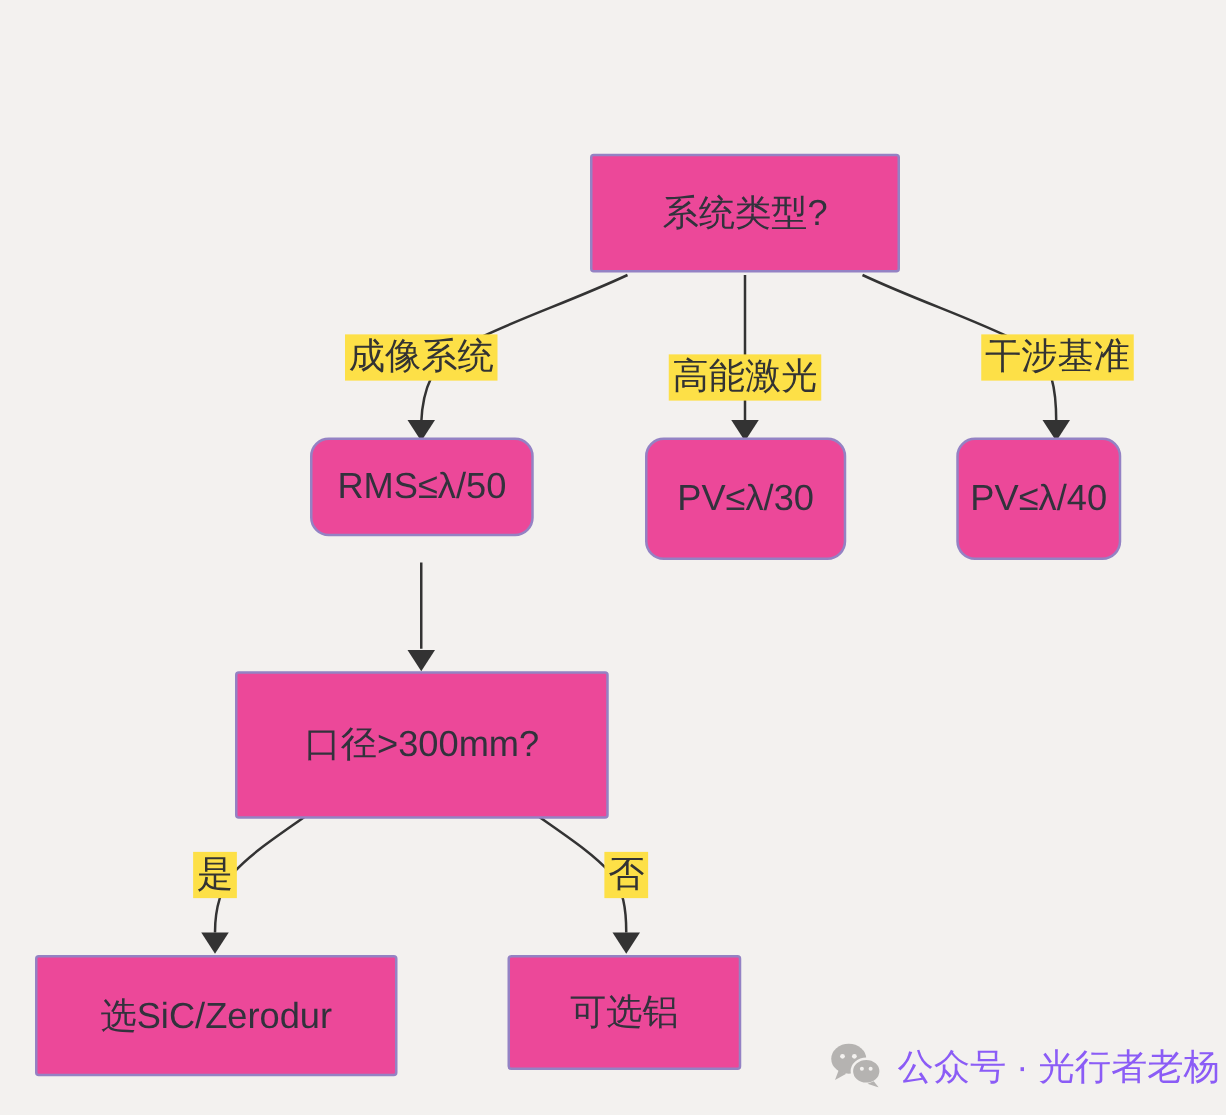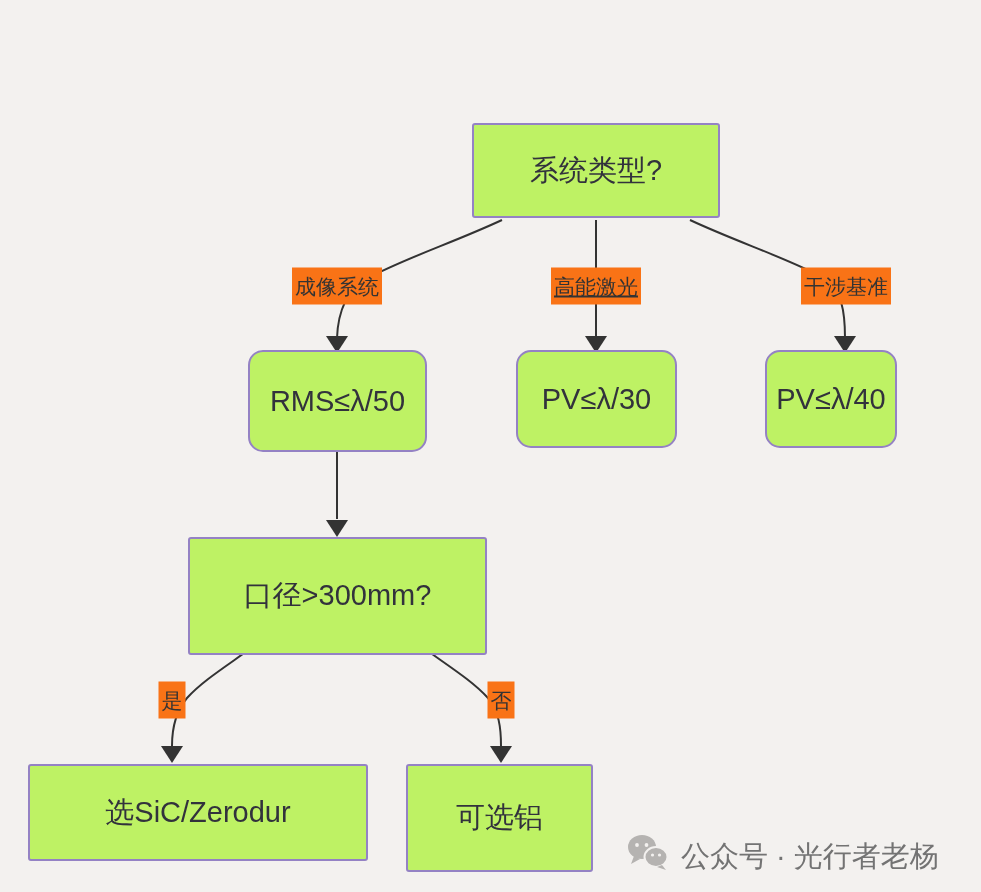--- a/index.html
+++ b/index.html
@@ -16,64 +16,64 @@
   }
   .edges {
     position:absolute;
     left:0; top:0;
     width:981px; height:892px;
     z-index:1;
   }
   .node {
     position:absolute;
     box-sizing:border-box;
-    background:#bef264;
+    background:#ec4899;
     border:2px solid #9482c4;
     border-radius:3px;
     display:flex;
     align-items:center;
     justify-content:center;
     font-size:29px;
     color:#32323c;
     z-index:2;
     white-space:nowrap;
   }
   .node.rounded { border-radius:15px; }
   #n-root     { left:472px; top:123px; width:248px; height:95px; }
-  #n-rms      { left:248px; top:350px; width:179px; height:102px;text-align:center; }
+  #n-rms      { left:248px; top:350px; width:179px; height:79px;text-align:center; }
   #n-pv30     { left:516px; top:350px; width:161px; height:98px; }
   #n-pv40     { left:765px; top:350px; width:132px; height:98px; }
   #n-aperture { left:188px; top:537px; width:299px; height:118px; }
-  #n-sic      { left:28px;  top:764px; width:340px; height:97px; }
-  #n-alu      { left:406px; top:764px; width:187px; height:108px; }
+  #n-sic      { left:28px;  top:764px; width:290px; height:97px; }
+  #n-alu      { left:406px; top:764px; width:187px; height:92px; }
 
   .edge-label {
     position:absolute;
     transform:translate(-50%,-50%);
-    background:#f97316;
+    background:#fde047;
     color:#333333;
-    font-size:21px;
+    font-size:29px;
     line-height:37px;
     padding:0 3px;
     white-space:nowrap;
     z-index:3;
   }
   #el-imaging { left:337px; top:286px; }
-  #el-laser   { left:596px; top:286px;text-decoration:underline; }
+  #el-laser   { left:596px; top:302px; }
   #el-interf  { left:846px; top:286px; }
   #el-yes     { left:172px; top:700px; }
   #el-no      { left:501px; top:700px; }
 
   .watermark {
     position:absolute;
-    left:627px; top:834px;
+    left:664px; top:834px;
     display:flex;
-    align-items:flex-end;
+    align-items:flex-start;
     gap:12px;
-    color:#737373;
+    color:#8b5cf6;
     font-size:29px;
     z-index:2;
     white-space:nowrap;
   }
   .watermark .wm-icon { flex:0 0 auto; }
 </style>
 </head>
 <body>
 
 <div class="canvas">

